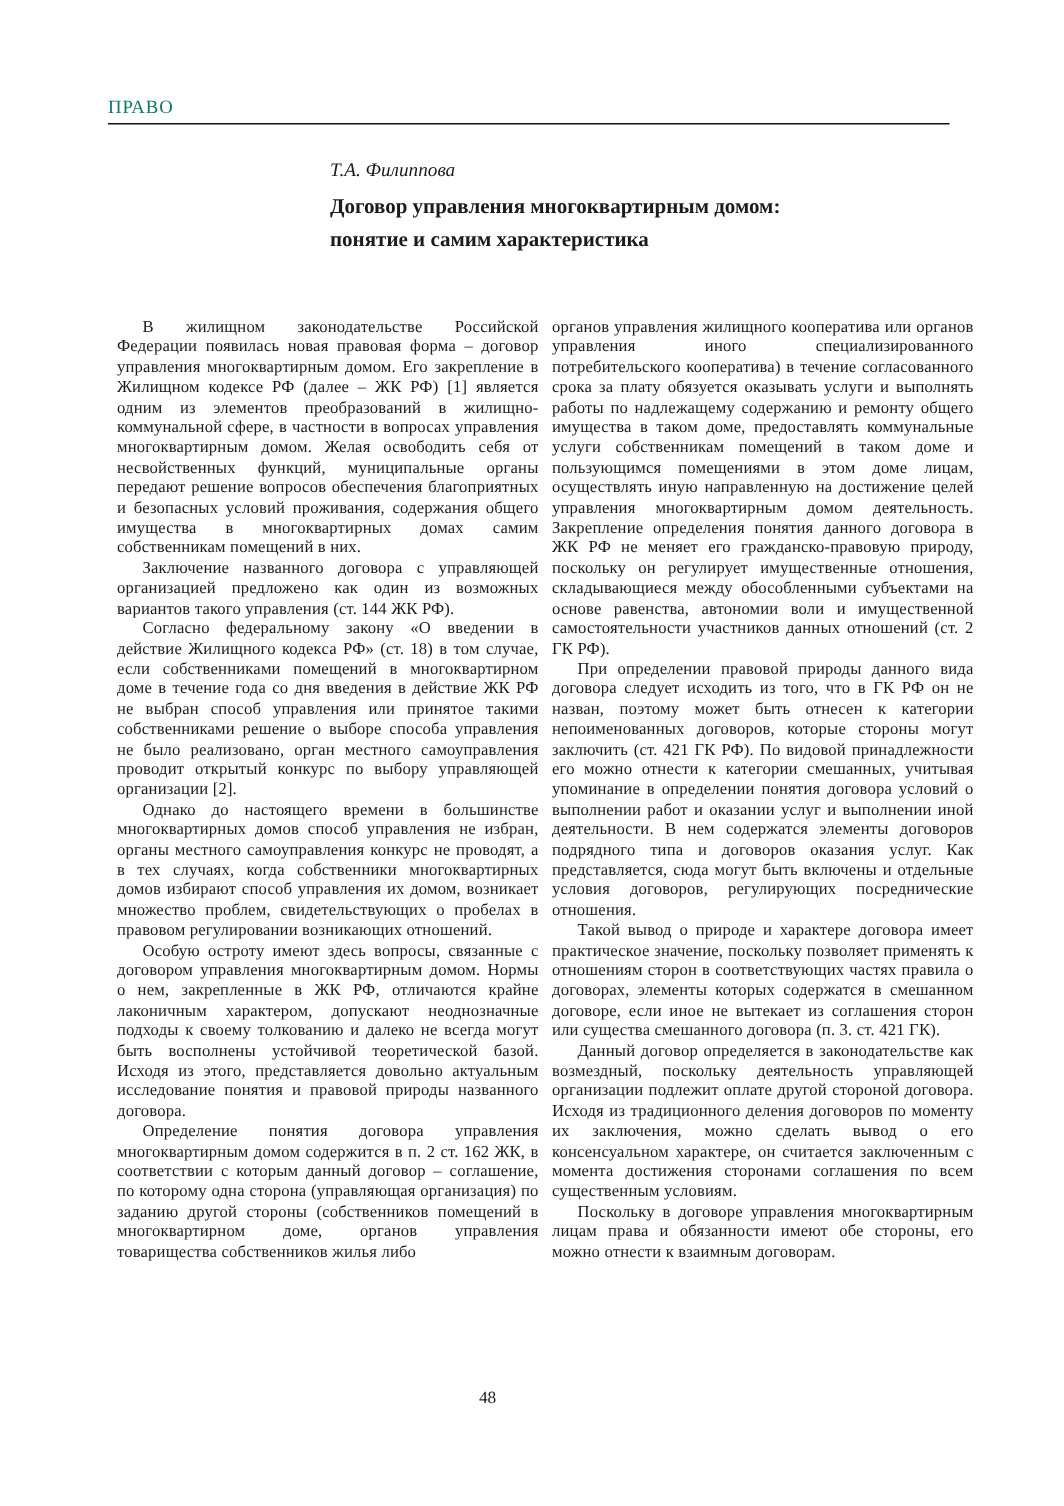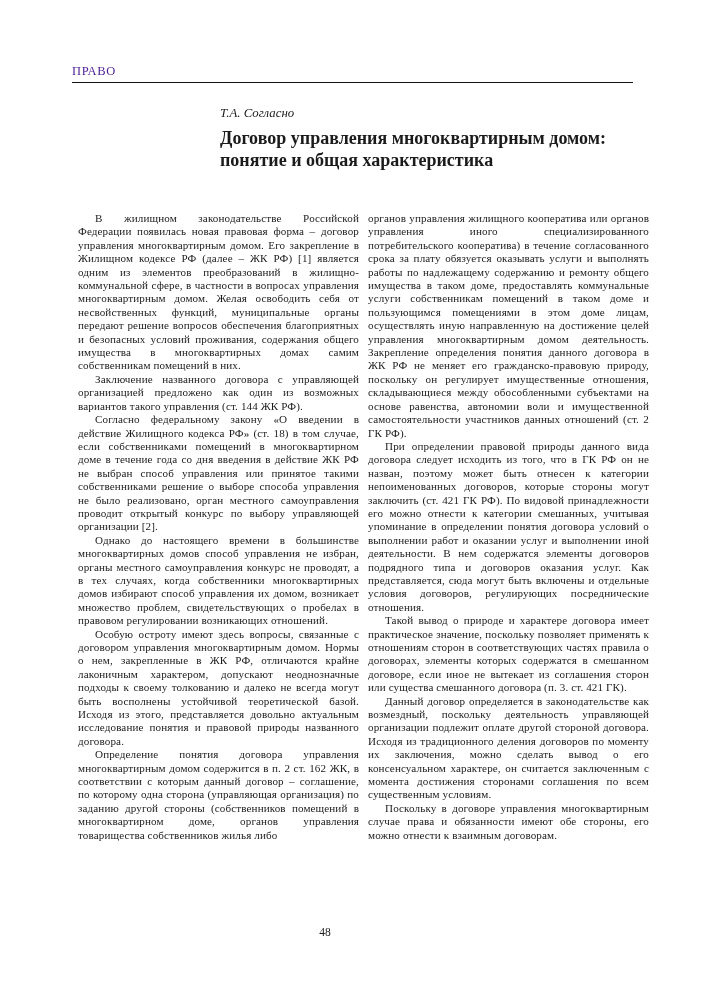--- a/index.html
+++ b/index.html
@@ -16,21 +16,21 @@
     color: #1b1b1b;
     overflow: hidden;
   }
   .running-head {
     position: absolute;
     left: 72px;
     top: 64px;
     width: 561px;
     font-size: 12.5px;
     letter-spacing: 0.6px;
-    color: #4c1d95;
+    color: #0f766e;
   }
   .rule {
     position: absolute;
     left: 72px;
     top: 82px;
     width: 561px;
     height: 0;
     border-top: 1.6px solid #111111;
   }
   .title-block {
@@ -39,21 +39,21 @@
     top: 106px;
     width: 420px;
   }
   .byline {
     font-style: italic;
     font-size: 12.8px;
     margin: 0 0 7px 0;
   }
   .title {
     font-weight: bold;
-    font-size: 18px;
+    font-size: 14px;
     line-height: 21.5px;
     margin: 0;
   }
   .body {
     position: absolute;
     left: 78px;
     top: 212px;
     width: 568px;
     display: flex;
     gap: 9px;
@@ -90,40 +90,40 @@
 
 <div class="page">
 
   <div class="running-head">
     <span>ПРАВО</span>
   </div>
 
   <div class="rule"></div>
 
   <div class="title-block">
-    <div class="byline">Т.А. Согласно</div>
+    <div class="byline">Т.А. Филиппова</div>
     <div class="title">
       <div>Договор управления многоквартирным домом:</div>
-      <div>понятие и общая характеристика</div>
+      <div>понятие и самим характеристика</div>
     </div>
   </div>
 
   <div class="body">
     <div class="col col-left">
         <p>В жилищном законодательстве Российской Федерации появилась новая правовая форма – договор управления многоквартирным домом. Его закрепление в Жилищном кодексе РФ (далее – ЖК РФ) [1] является одним из элементов преобразований в жилищно-коммунальной сфере, в частности в вопросах управления многоквартирным домом. Желая освободить себя от несвойственных функций, муниципальные органы передают решение вопросов обеспечения благоприятных и безопасных условий проживания, содержания общего имущества в многоквартирных домах самим собственникам помещений в них.</p>
         <p>Заключение названного договора с управляющей организацией предложено как один из возможных вариантов такого управления (ст. 144 ЖК РФ).</p>
         <p>Согласно федеральному закону «О введении в действие Жилищного кодекса РФ» (ст. 18) в том случае, если собственниками помещений в многоквартирном доме в течение года со дня введения в действие ЖК РФ не выбран способ управления или принятое такими собственниками решение о выборе способа управления не было реализовано, орган местного самоуправления проводит открытый конкурс по выбору управляющей организации [2].</p>
         <p>Однако до настоящего времени в большинстве многоквартирных домов способ управления не избран, органы местного самоуправления конкурс не проводят, а в тех случаях, когда собственники многоквартирных домов избирают способ управления их домом, возникает множество проблем, свидетельствующих о пробелах в правовом регулировании возникающих отношений.</p>
         <p>Особую остроту имеют здесь вопросы, связанные с договором управления многоквартирным домом. Нормы о нем, закрепленные в ЖК РФ, отличаются крайне лаконичным характером, допускают неоднозначные подходы к своему толкованию и далеко не всегда могут быть восполнены устойчивой теоретической базой. Исходя из этого, представляется довольно актуальным исследование понятия и правовой природы названного договора.</p>
         <p>Определение понятия договора управления многоквартирным домом содержится в п. 2 ст. 162 ЖК, в соответствии с которым данный договор – соглашение, по которому одна сторона (управляющая организация) по заданию другой стороны (собственников помещений в многоквартирном доме, органов управления товарищества собственников жилья либо</p>
       </div>
     <div class="col col-right">
         <p>органов управления жилищного кооператива или органов управления иного специализированного потребительского кооператива) в течение согласованного срока за плату обязуется оказывать услуги и выполнять работы по надлежащему содержанию и ремонту общего имущества в таком доме, предоставлять коммунальные услуги собственникам помещений в таком доме и пользующимся помещениями в этом доме лицам, осуществлять иную направленную на достижение целей управления многоквартирным домом деятельность. Закрепление определения понятия данного договора в ЖК РФ не меняет его гражданско-правовую природу, поскольку он регулирует имущественные отношения, складывающиеся между обособленными субъектами на основе равенства, автономии воли и имущественной самостоятельности участников данных отношений (ст. 2 ГК РФ).</p>
         <p>При определении правовой природы данного вида договора следует исходить из того, что в ГК РФ он не назван, поэтому может быть отнесен к категории непоименованных договоров, которые стороны могут заключить (ст. 421 ГК РФ). По видовой принадлежности его можно отнести к категории смешанных, учитывая упоминание в определении понятия договора условий о выполнении работ и оказании услуг и выполнении иной деятельности. В нем содержатся элементы договоров подрядного типа и договоров оказания услуг. Как представляется, сюда могут быть включены и отдельные условия договоров, регулирующих посреднические отношения.</p>
         <p>Такой вывод о природе и характере договора имеет практическое значение, поскольку позволяет применять к отношениям сторон в соответствующих частях правила о договорах, элементы которых содержатся в смешанном договоре, если иное не вытекает из соглашения сторон или существа смешанного договора (п. 3. ст. 421 ГК).</p>
         <p>Данный договор определяется в законодательстве как возмездный, поскольку деятельность управляющей организации подлежит оплате другой стороной договора. Исходя из традиционного деления договоров по моменту их заключения, можно сделать вывод о его консенсуальном характере, он считается заключенным с момента достижения сторонами соглашения по всем существенным условиям.</p>
-        <p>Поскольку в договоре управления многоквартирным случае права и обязанности имеют обе стороны, его можно отнести к взаимным договорам.</p>
+        <p>Поскольку в договоре управления многоквартирным лицам права и обязанности имеют обе стороны, его можно отнести к взаимным договорам.</p>
       </div>
   </div>
 
   <div class="folio">48</div>
 
 </div>
 
 </body></html>

